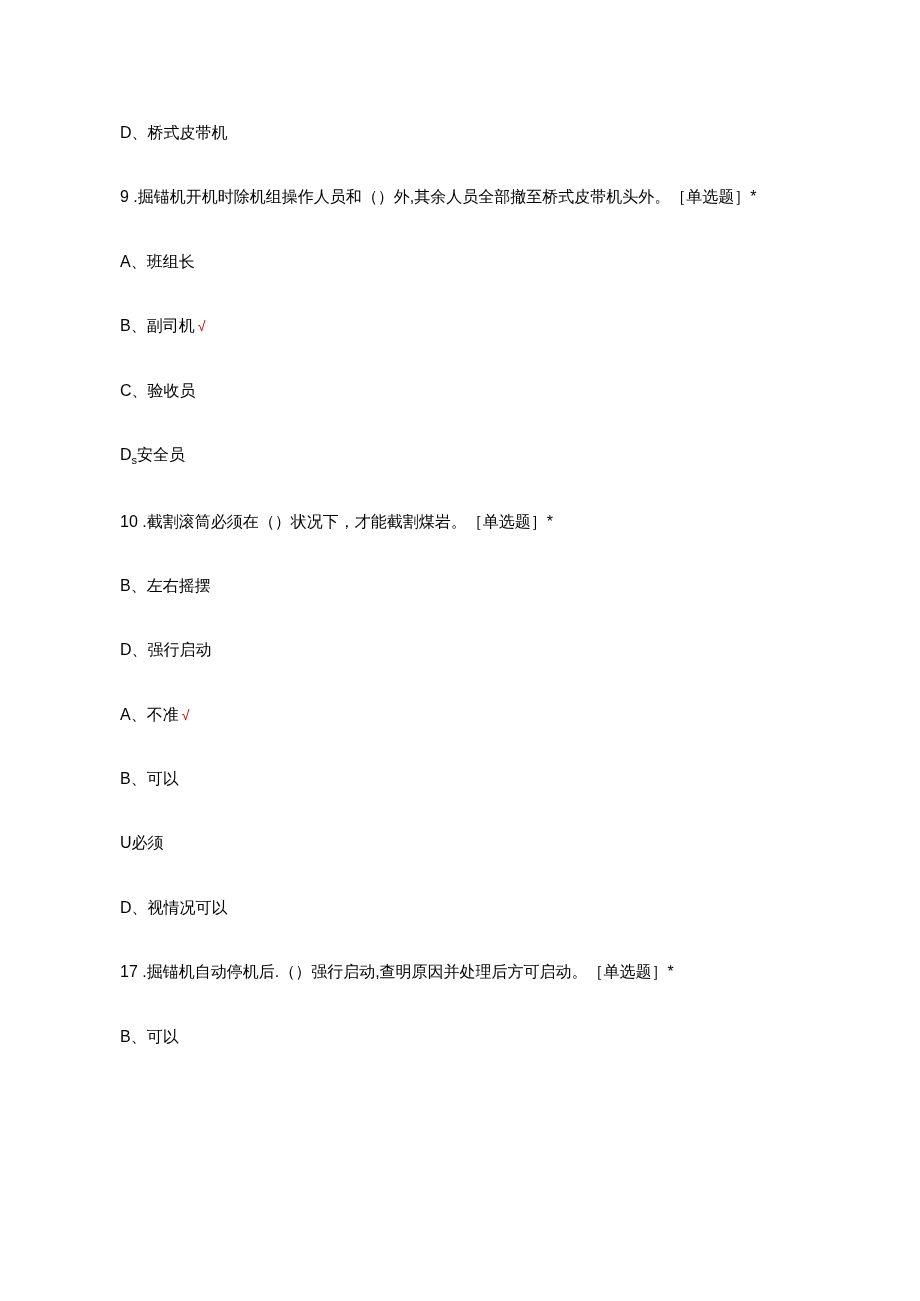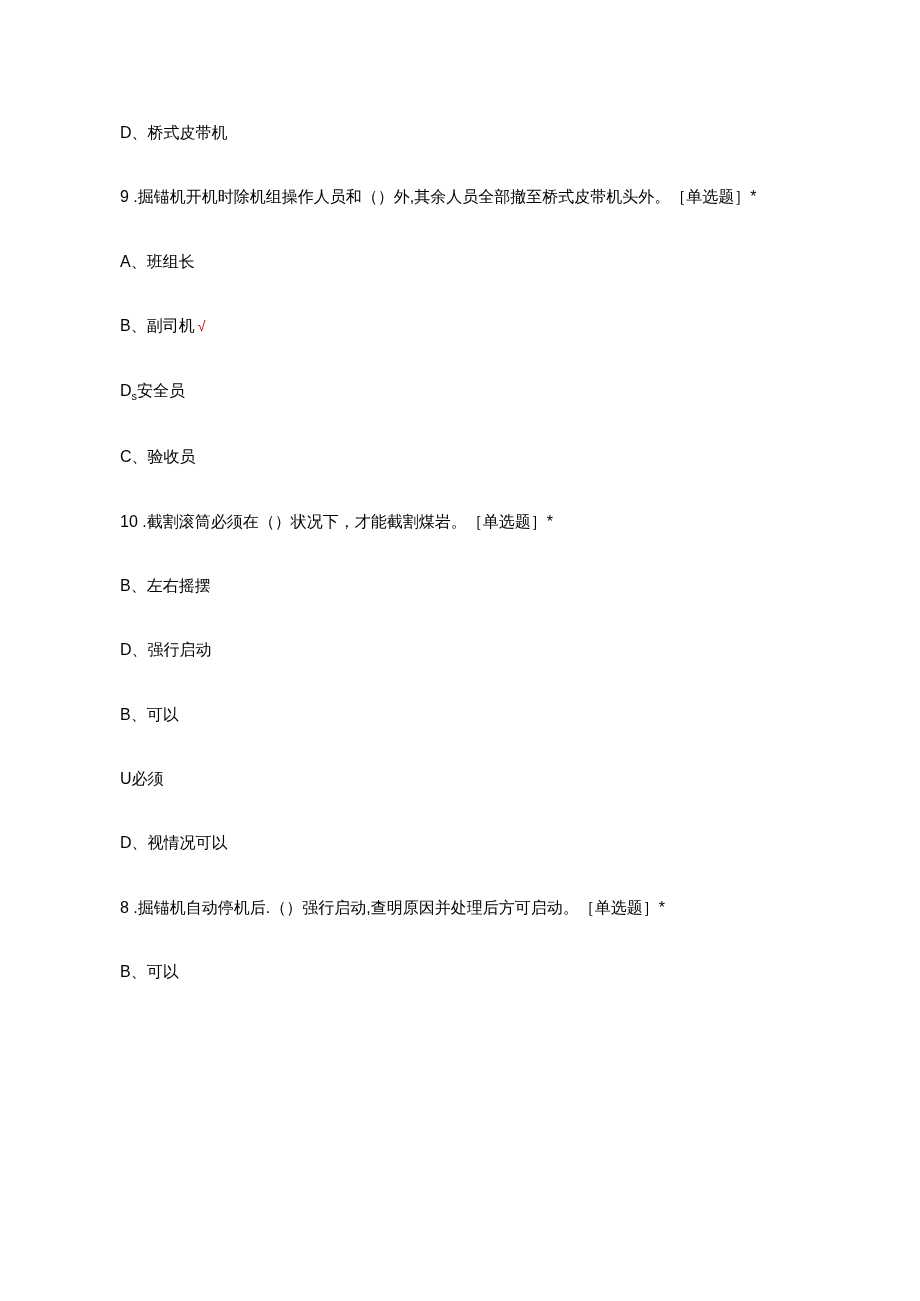--- a/index.html
+++ b/index.html
@@ -30,24 +30,25 @@
   }
 </style>
 </head>
 <body>
 
 <div class="page">
   <div class="line"><span>D、桥式皮带机</span></div>
   <div class="line"><span>9  .掘锚机开机时除机组操作人员和（）外,其余人员全部撤至桥式皮带机头外。［单选题］*</span></div>
   <div class="line"><span>A、班组长</span></div>
   <div class="line"><span>B、副司机</span><span class="check">√</span></div>
+  <div class="line"><span>C、验收员</span></div>
   <div class="line"><span>D</span><span class="sub">s</span><span>安全员</span></div>
-  <div class="line"><span>C、验收员</span></div>
   <div class="line"><span>10   .截割滚筒必须在（）状况下，才能截割煤岩。［单选题］*</span></div>
   <div class="line"><span>B、左右摇摆</span></div>
   <div class="line"><span>D、强行启动</span></div>
+  <div class="line"><span>A、不准</span><span class="check">√</span></div>
   <div class="line"><span>B、可以</span></div>
   <div class="line"><span>U必须</span></div>
   <div class="line"><span>D、视情况可以</span></div>
-  <div class="line"><span>8   .掘锚机自动停机后.（）强行启动,查明原因并处理后方可启动。［单选题］*</span></div>
+  <div class="line"><span>17   .掘锚机自动停机后.（）强行启动,查明原因并处理后方可启动。［单选题］*</span></div>
   <div class="line"><span>B、可以</span></div>
 
 </div>
 
 </body></html>

